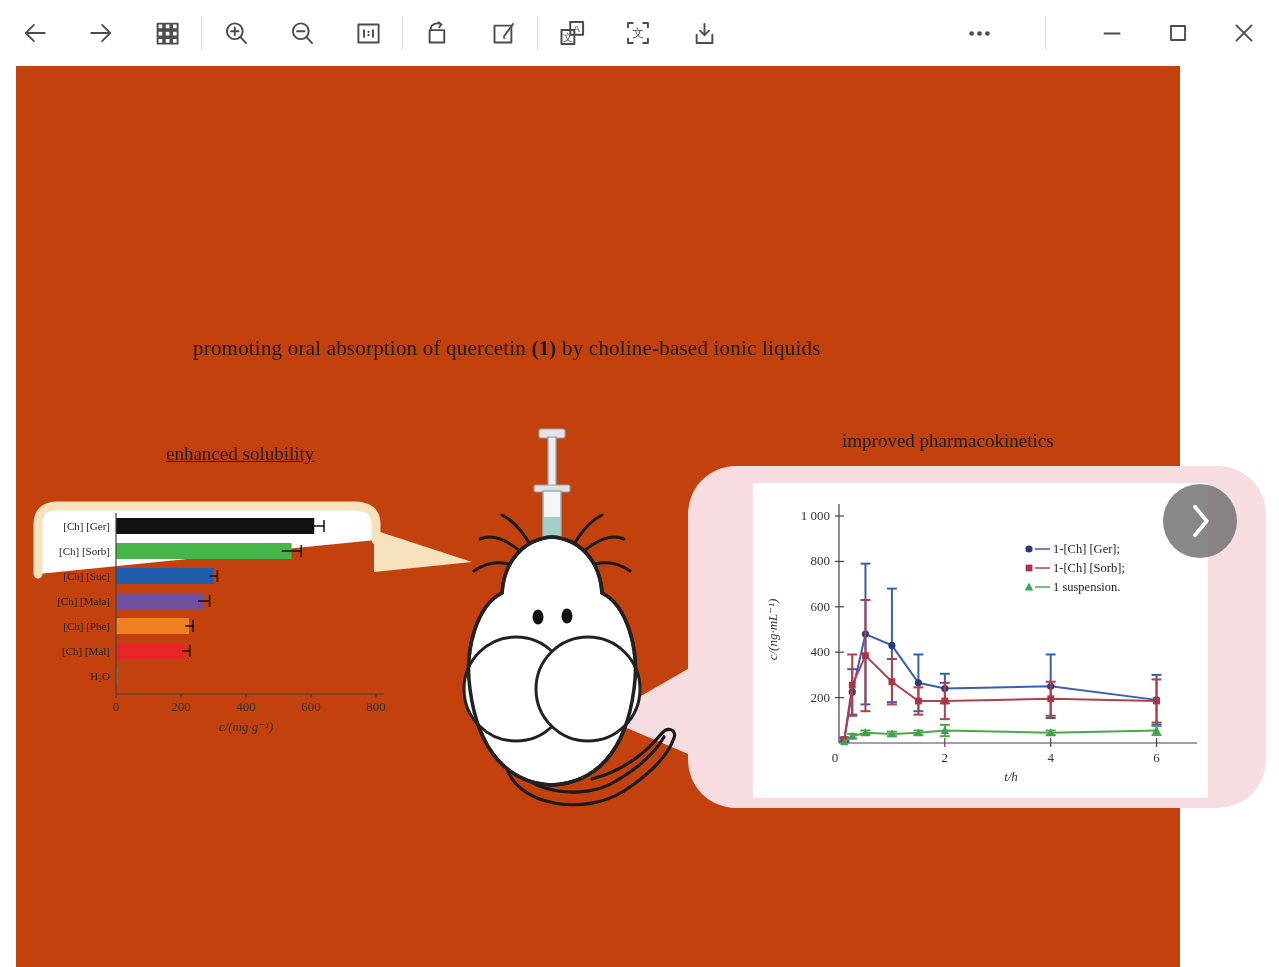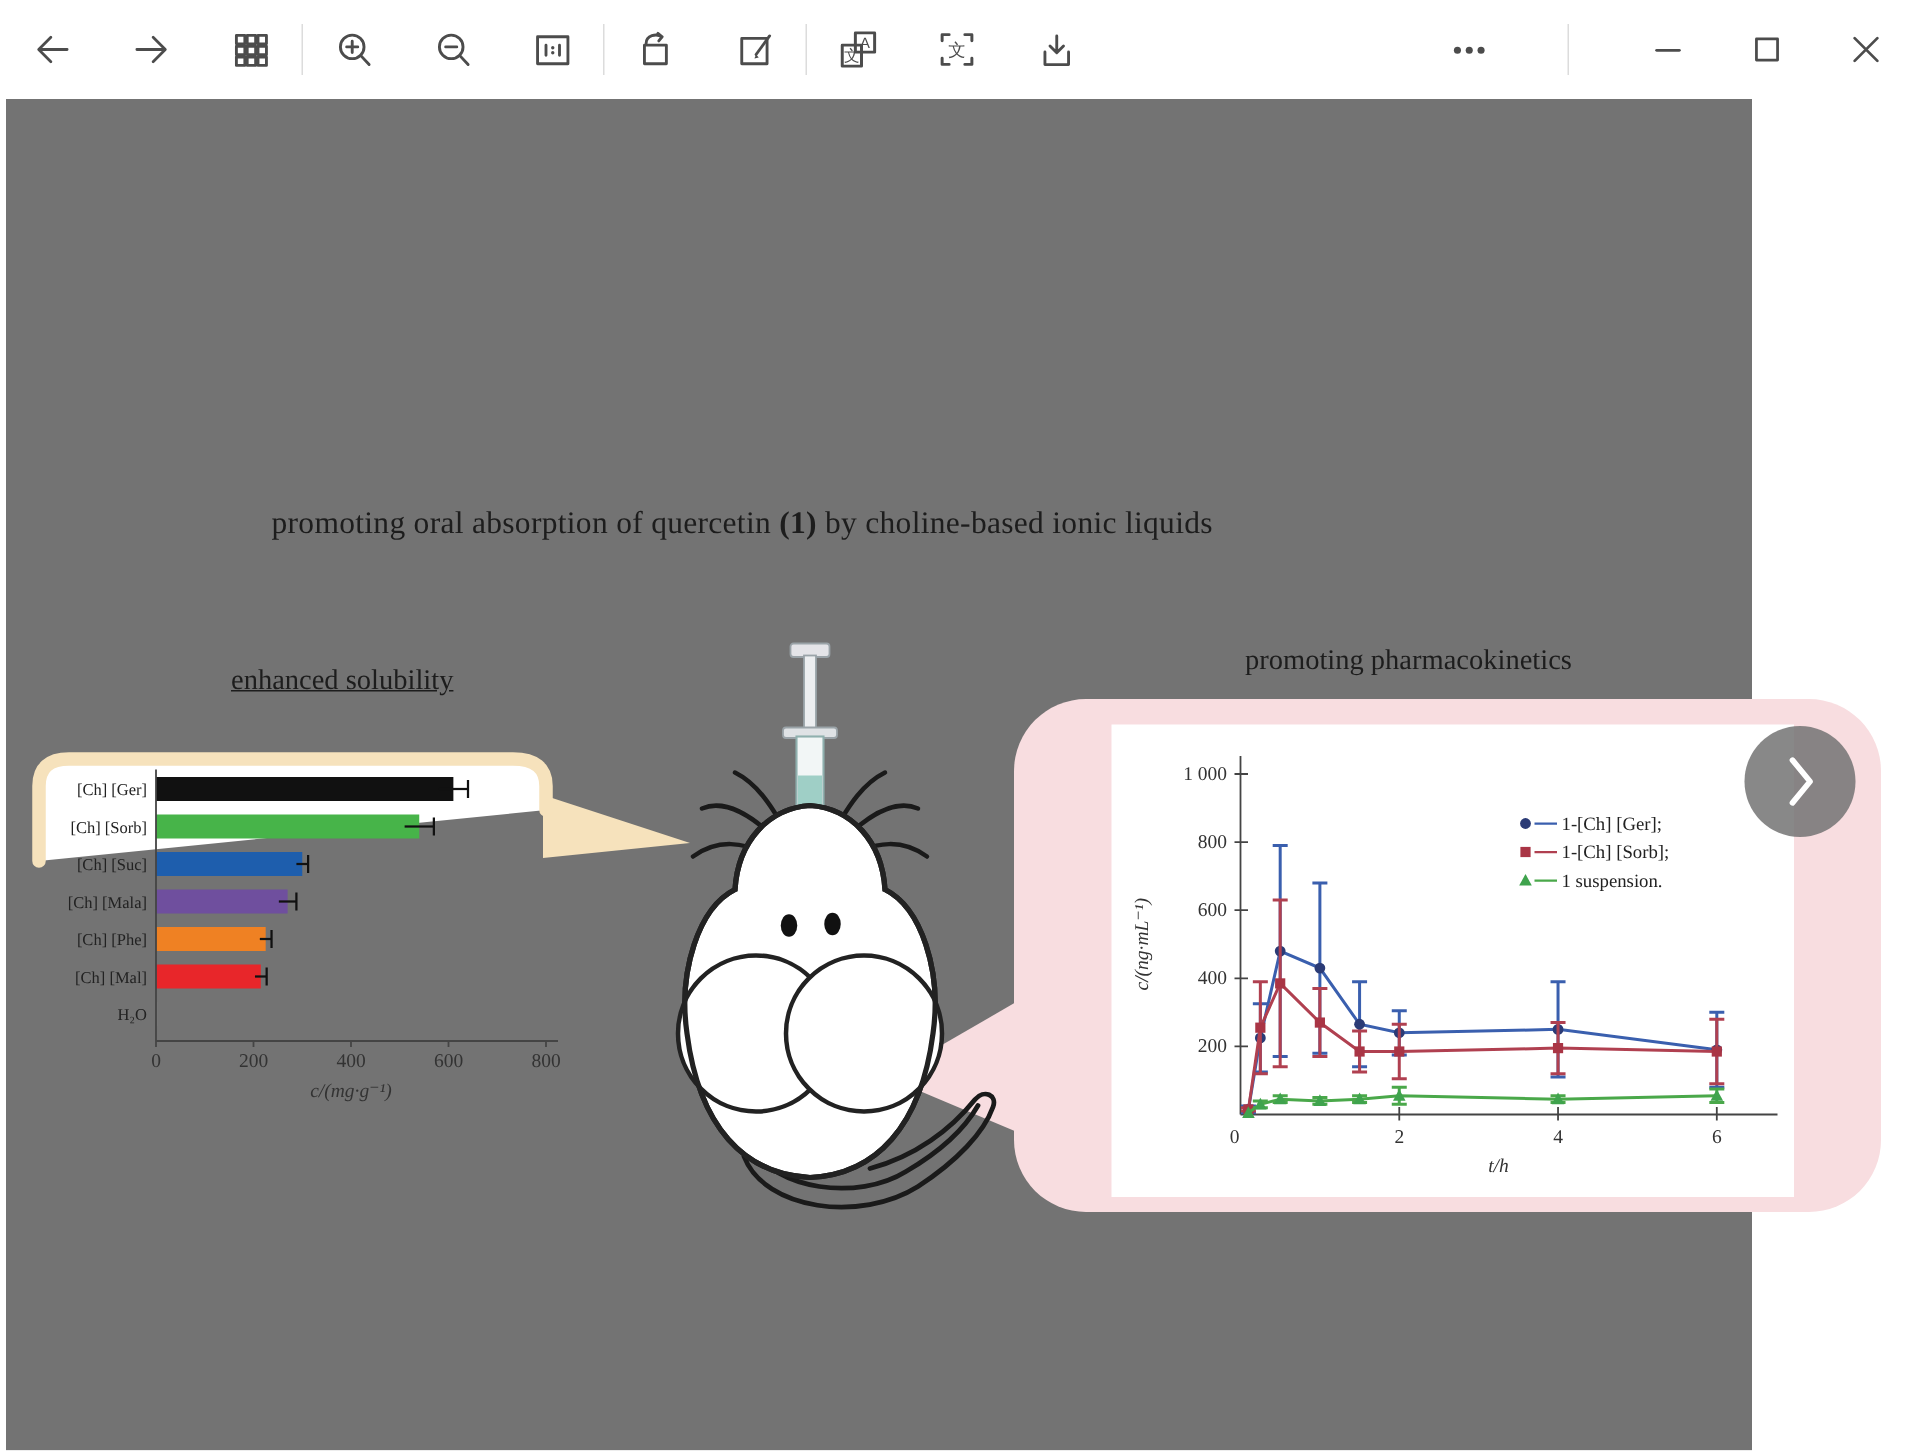--- a/index.html
+++ b/index.html
@@ -10,21 +10,21 @@
            padding:0 18px;box-sizing:border-box;background:#fff;}
   .tb-group{display:flex;align-items:center;gap:32px;}
   .tb-sep{width:1px;height:34px;background:#dcdcdc;margin:0 17px;}
   .tb-btn{width:34px;height:34px;display:flex;align-items:center;justify-content:center;
           background:none;border:none;padding:0;border-radius:4px;cursor:pointer;}
   .tb-btn svg{display:block;}
   .tb-right{margin-left:auto;display:flex;align-items:center;gap:32px;}
   .icon-stroke{stroke:#4c4c4c;stroke-width:1.7;fill:none;stroke-linecap:round;stroke-linejoin:round;}
   .icon-fill{fill:#4c4c4c;}
   
-  .figure{position:absolute;left:4px;top:66px;width:1164px;height:901px;background:#737373;
+  .figure{position:absolute;left:16px;top:66px;width:1164px;height:901px;background:#c2410c;
           font-family:"Liberation Serif","DejaVu Serif",serif;color:#1d1d1d;filter:blur(0.25px);}
   .page-title{position:absolute;left:177px;top:270px;width:780px;font-size:21px;letter-spacing:.2px;}
   .page-title .bold{font-weight:bold;}
   .panel-heading{position:absolute;font-size:19px;}
   .heading-left{left:150px;top:377px;text-decoration:underline;}
   .heading-right{left:826px;top:364px;}
   .abs{position:absolute;}
   .pink-bubble{left:672px;top:400px;width:578px;height:342px;background:#f8dde0;border-radius:48px;}
   .chart-panel{left:737px;top:417px;width:455px;height:315px;background:#fff;}
   
@@ -165,21 +165,21 @@
           </svg>
       </button>
     </div>
   </div>
 
   <div class="figure">
 
     <div class="page-title"><span>promoting oral absorption of quercetin </span><span class="bold">(1)</span><span> by choline-based ionic liquids</span></div>
 
     <div class="panel-heading heading-left">enhanced solubility</div>
-    <div class="panel-heading heading-right">promoting pharmacokinetics</div>
+    <div class="panel-heading heading-right">improved pharmacokinetics</div>
 
     <svg class="abs" style="left:8px;top:428px;" width="470" height="100" viewBox="0 0 470 100">
       <polygon points="350,36 448,68 350,78" fill="#f6e2bc"></polygon>
       <path d="M14 80 L14 30 Q14 12 34 12 L330 12 Q352 12 352 30 L352 46" fill="#fff" stroke="#f6e2bc" stroke-width="9" stroke-linecap="round"></path>
     </svg>
 
     <svg id="bar-chart" class="abs" style="left:8px;top:438px;" width="380" height="240" viewBox="0 0 380 240">
         <text x="86" y="26" text-anchor="end" class="cat">[Ch] [Ger]</text>
         <rect x="92" y="14" width="198.25" height="16" fill="#111111"></rect>
         <line x1="280.5" y1="22" x2="300" y2="22" class="err"></line>

